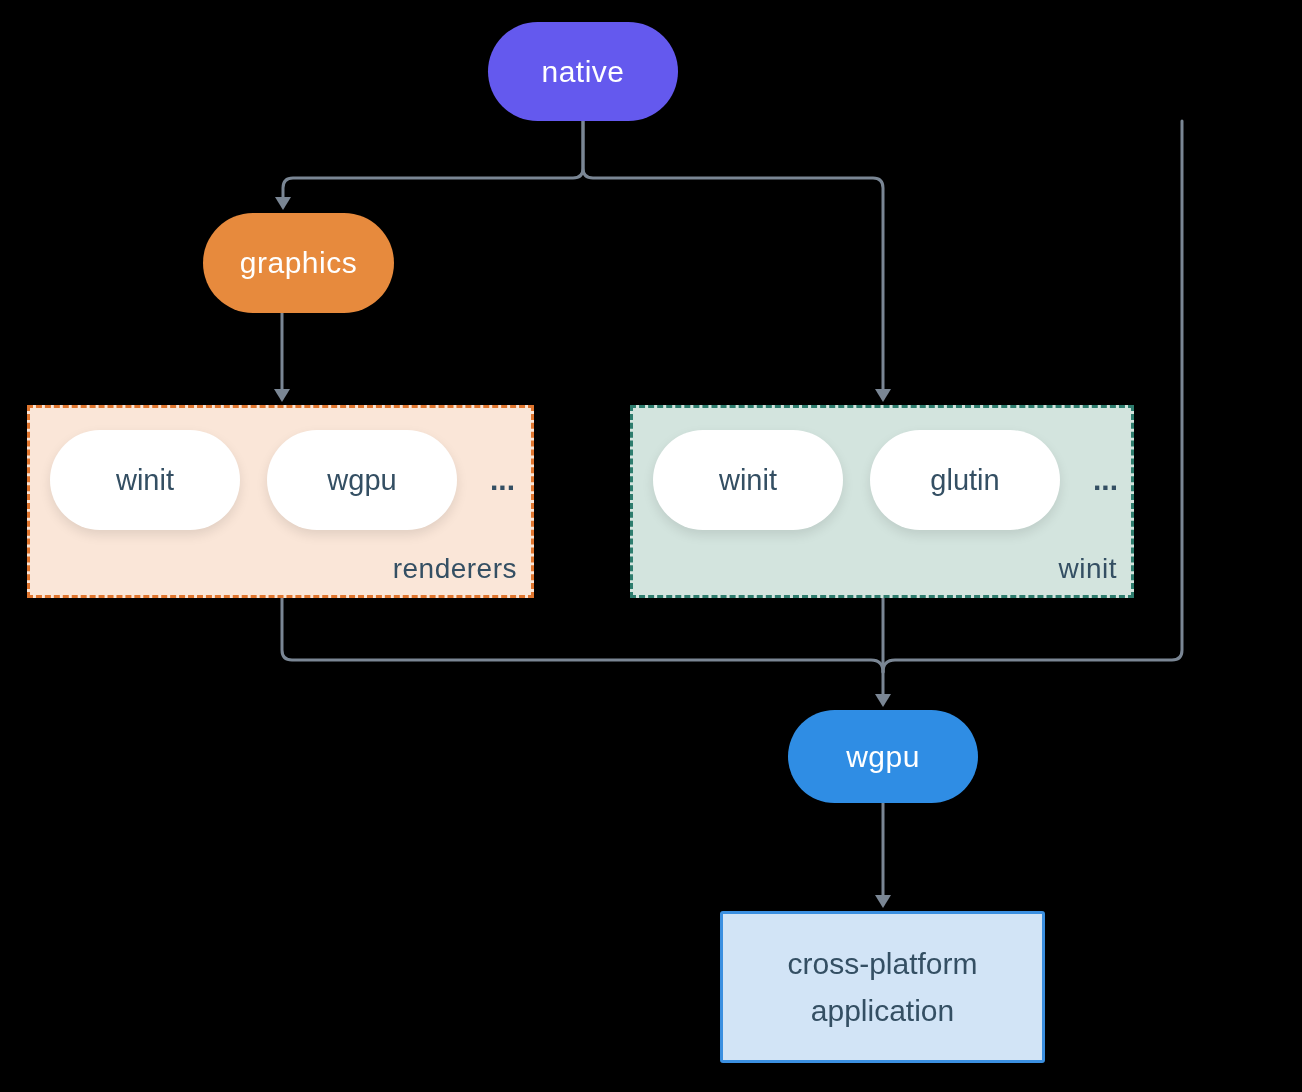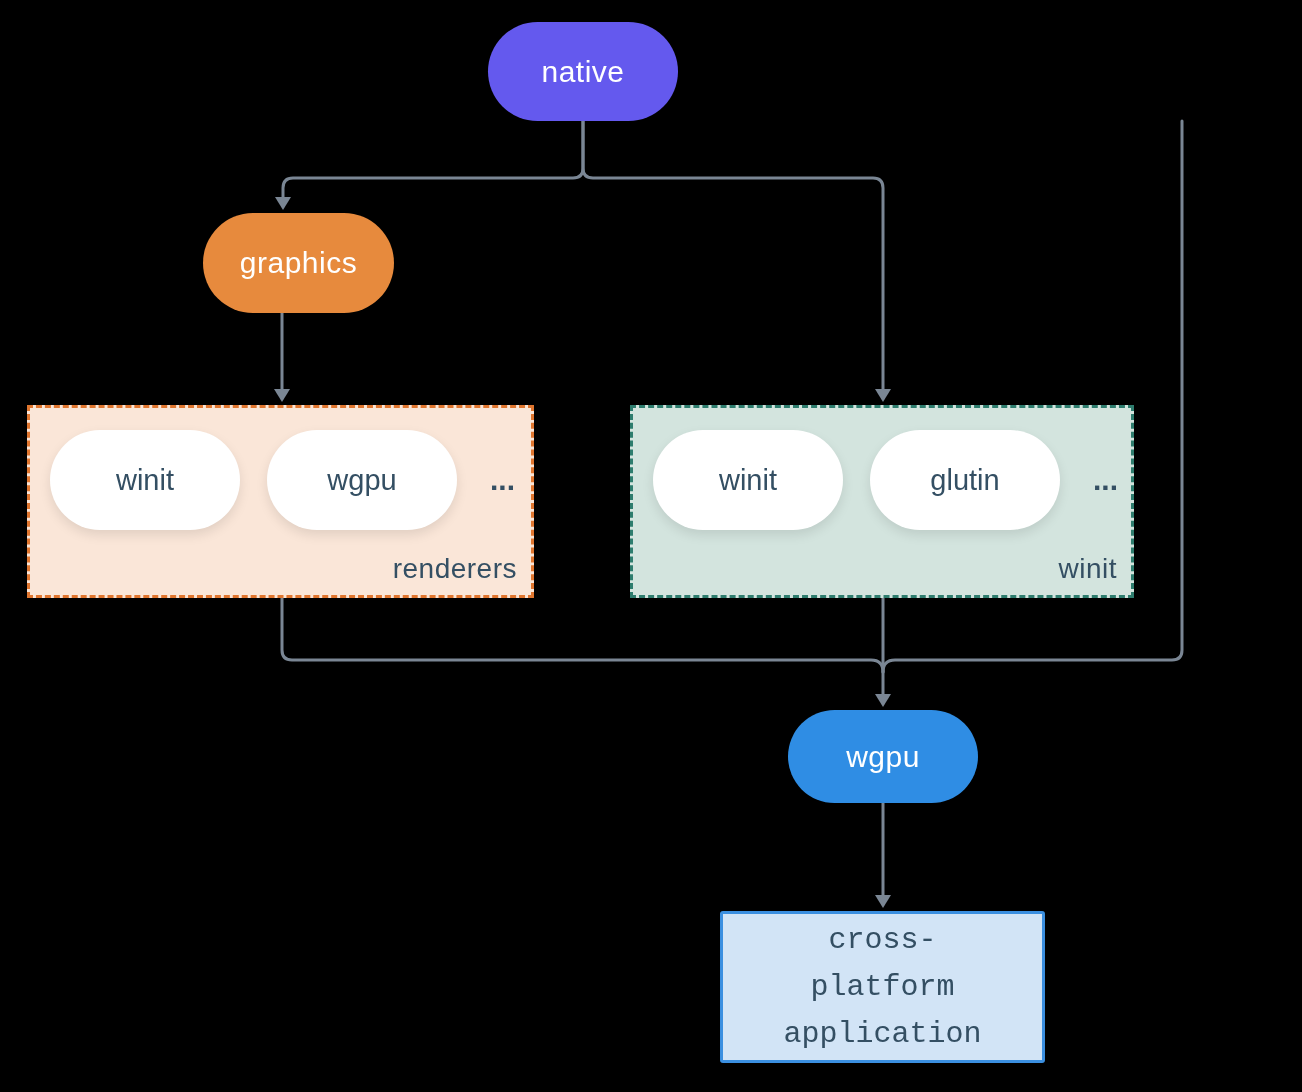--- a/index.html
+++ b/index.html
@@ -102,21 +102,20 @@
     border: 3px solid var(--app-border);
     border-radius: 3px;
     display: flex;
     align-items: center;
     justify-content: center;
     text-align: center;
     font-size: 30px;
     line-height: 47px;
     color: var(--dark-text);
     padding: 0 40px;
-    font-family: Liberation Mono, monospace;
   }
 </style>
 </head>
 <body>
 
 <div class="canvas">
 
   <svg class="edges" viewBox="0 0 1302 1092" aria-hidden="true">
 
     <path d="M583,121 V168 Q583,178 573,178 H293 Q283,178 283,188 V197"></path>

